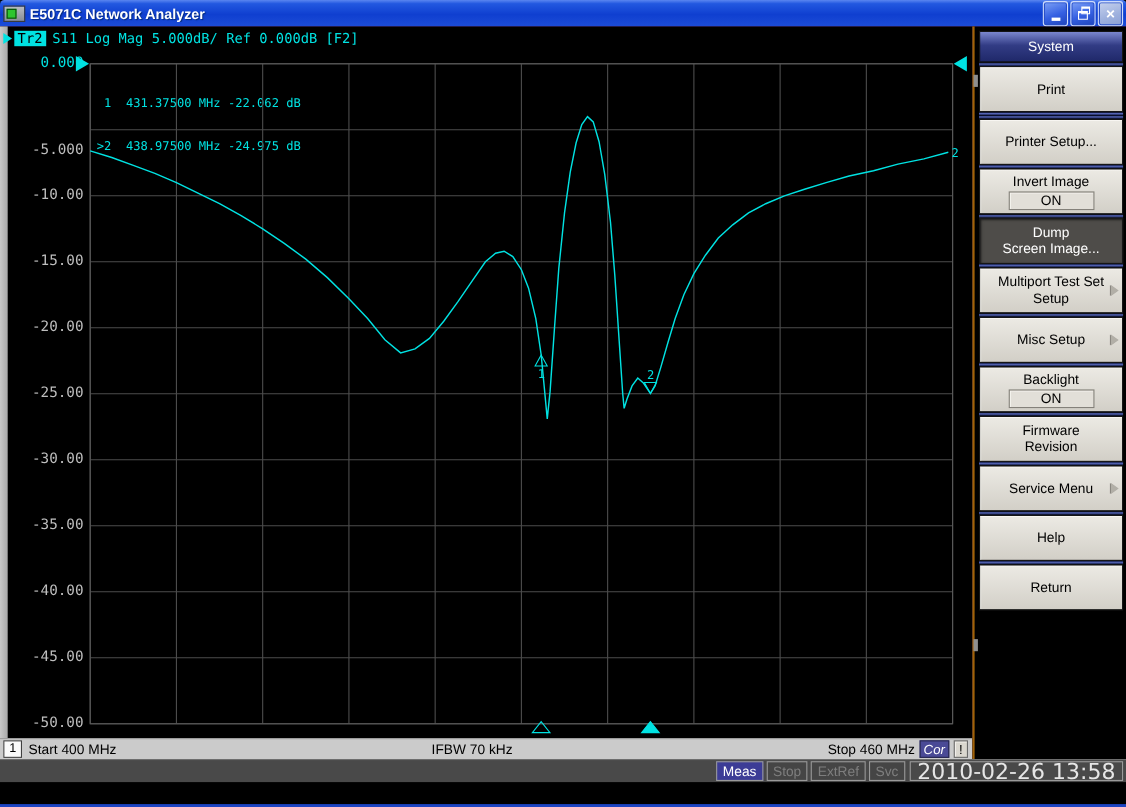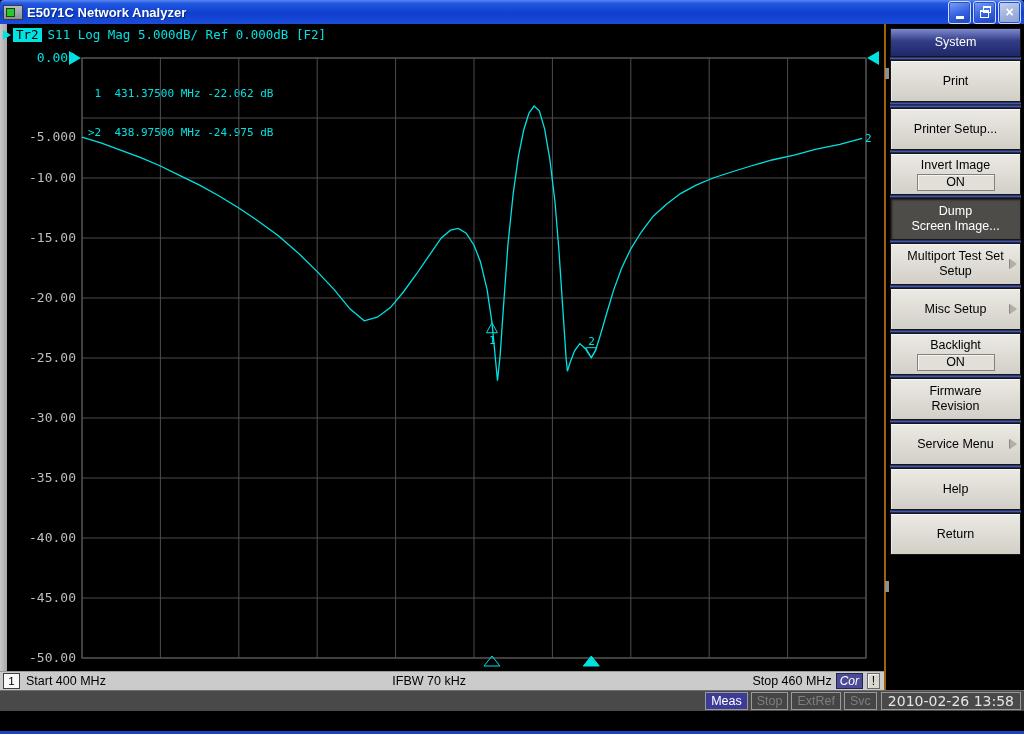--- a/index.html
+++ b/index.html
@@ -86,21 +86,21 @@
   
   .statusbar{height:21px;background:#494949;border-top:1px solid #6e6e6e;display:flex;
     align-items:center;box-sizing:border-box;justify-content:center;}
   .sb-spacer{flex:1;}
   #sb-items{display:flex;align-items:center;gap:3px;}
   .sb-item{height:16px;padding:0 5px;display:flex;align-items:center;font-size:12.5px;
     border:1px solid #9a9a9a;}
   .sb-item.active{background:#3c3c96;color:#fff;}
   .sb-item.dim{color:#7e7e7e;background:#454545;}
   .sb-time{margin-left:4px;margin-right:3px;height:16px;display:flex;align-items:center;
-    border:1px solid #9a9a9a;padding:0 6px;color:#e6e6e6;font-size:14px;
+    border:1px solid #9a9a9a;padding:0 6px;color:#e6e6e6;font-size:20px;
     font-family:"DejaVu Sans",sans-serif;min-width:124px;justify-content:center;}
 </style>
 </head>
 <body>
 
 <div class="window">
 
   <div class="titlebar">
     <span class="app-icon">
       <span class="app-icon-screen"></span>

